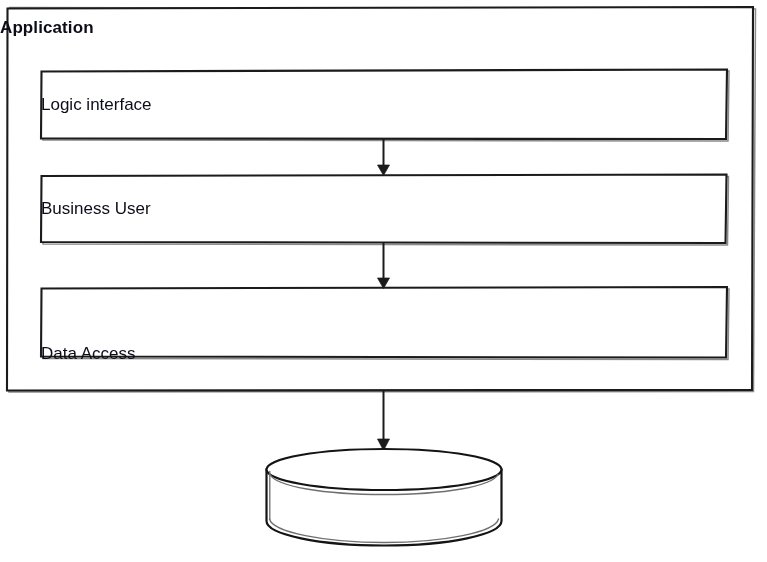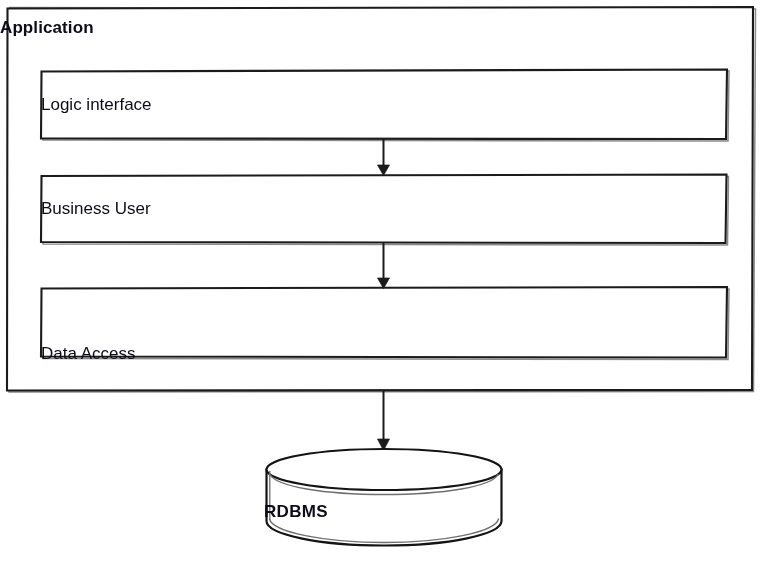--- a/index.html
+++ b/index.html
@@ -171,15 +171,14 @@
   </svg>
 
   <div class="lbl" id="app-title">Application</div>
 
   <div class="lbl layer-label" id="label-ui">Logic interface</div>
 
   <div class="lbl layer-label" id="label-bl">Business User</div>
 
   <div class="lbl layer-label" id="label-da">Data Access</div>
 
-  <div class="lbl" id="rdbms-title">RDBMS</div>
 
 </div>
 
 </body></html>

